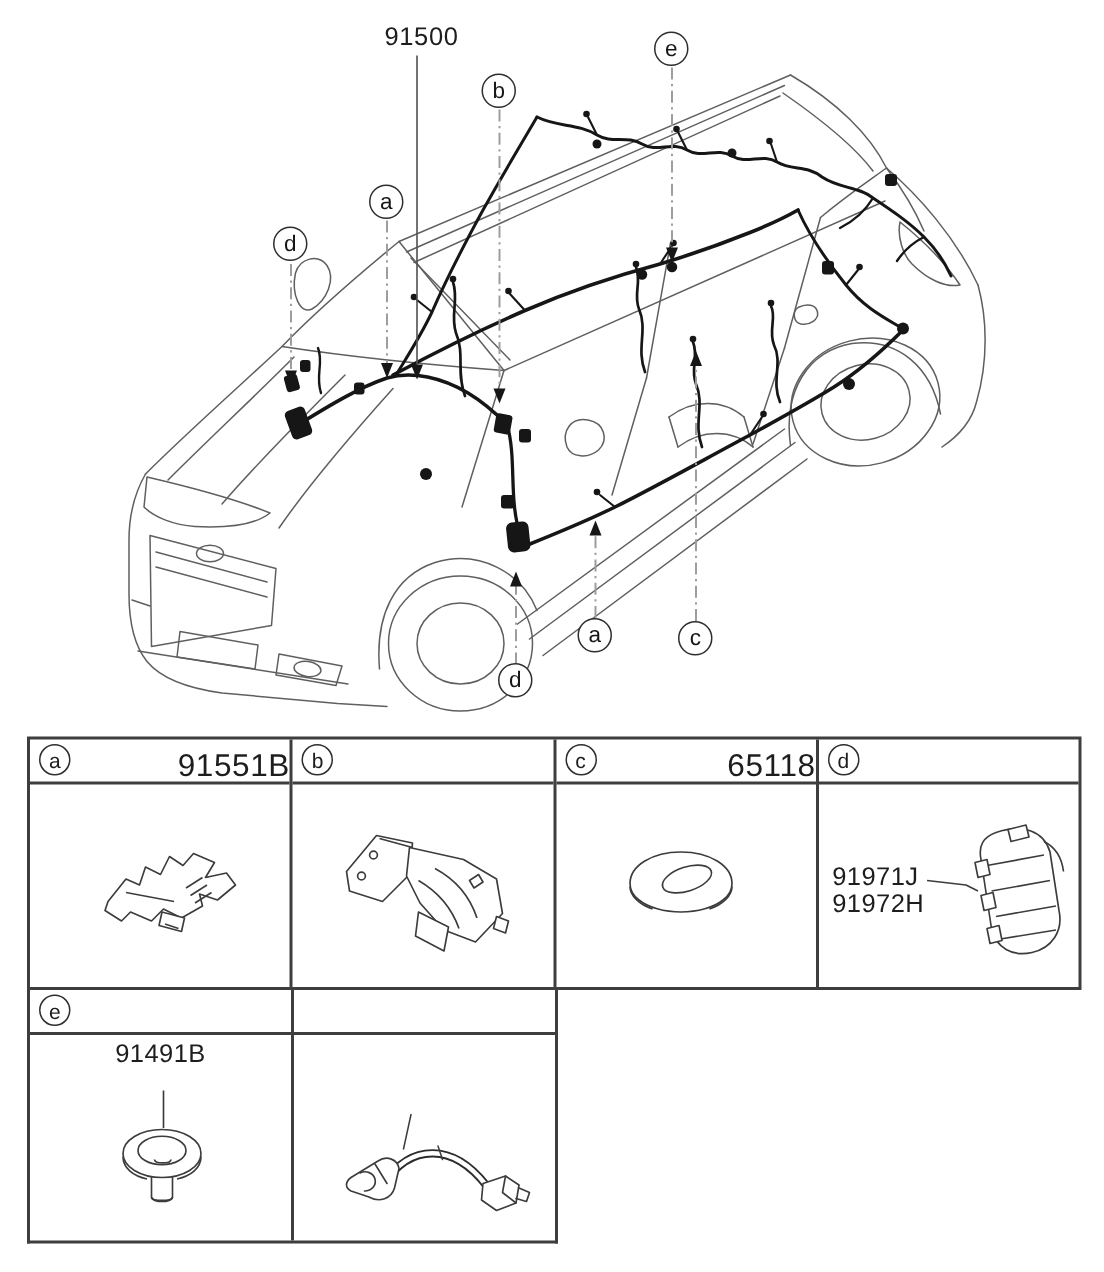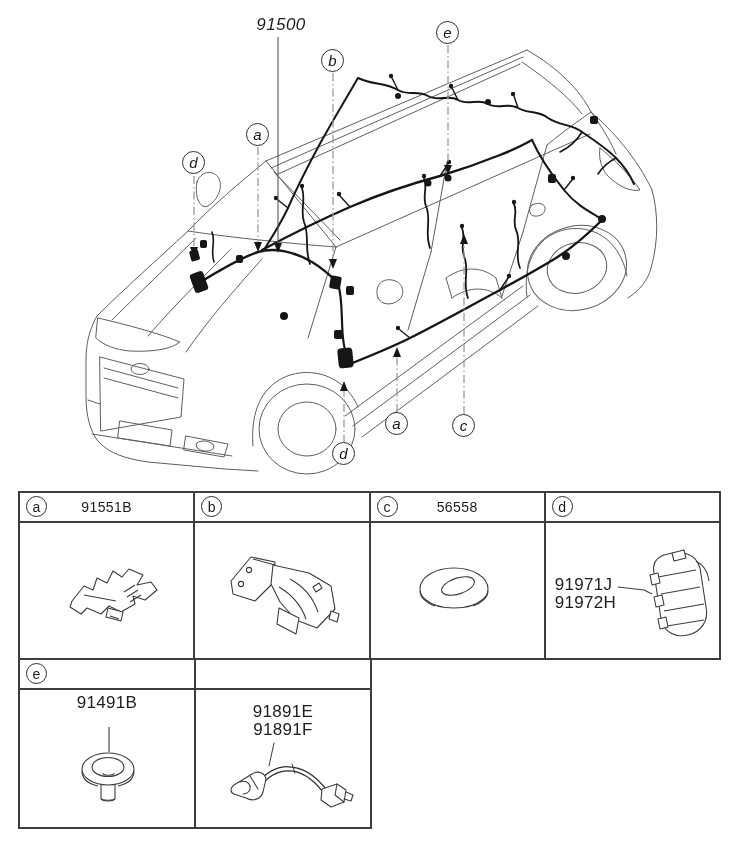--- a/index.html
+++ b/index.html
@@ -1,38 +1,38 @@
 <!DOCTYPE html>
 <html><head>
 <meta charset="utf-8">
 <style>
   html,body{margin:0;padding:0;background:#ffffff;}
   body{width:736px;height:848px;position:relative;overflow:hidden;
        font-family:"Liberation Sans", sans-serif;color:#1d1d1d;}
-  .diagram{position:absolute;left:0;top:0;width:736px;height:490px;font-style:italic;}
+  .diagram{position:absolute;left:0;top:0;width:736px;height:490px;}
   .diagram svg{position:absolute;left:0;top:0;}
   .main-label{position:absolute;left:249px;top:15px;width:64px;text-align:center;
               font-size:17px;letter-spacing:.4px;color:#1d1d1d;}
   .callout{position:absolute;width:23px;height:23px;box-sizing:border-box;
            border:1.5px solid #2e2e2e;border-radius:50%;background:#fff;
            display:flex;align-items:center;justify-content:center;
            font-size:15px;color:#161616;z-index:3;}
   
   .tbl-row1{position:absolute;left:18px;top:491px;width:703px;height:169px;
             box-sizing:border-box;border:2px solid #3e3e3e;display:flex;background:#fff;}
   .tbl-row2{position:absolute;left:18px;top:660px;width:354px;height:169px;
             box-sizing:border-box;border:2px solid #3e3e3e;border-top:none;display:flex;background:#fff;}
   .cell{flex:1 1 0;position:relative;box-sizing:border-box;border-right:2px solid #3e3e3e;}
   .cell:last-child{border-right:none;}
   .cell-header{position:relative;height:30px;box-sizing:border-box;border-bottom:2px solid #3e3e3e;}
   .ref-circle{position:absolute;left:6px;top:3px;width:21px;height:21px;box-sizing:border-box;
               border:1.4px solid #2e2e2e;border-radius:50%;background:#fff;
               display:flex;align-items:center;justify-content:center;font-size:14px;}
-  .part-number{position:absolute;left:0;right:0;top:6px;text-align:center;
-               font-size:14px;letter-spacing:.4px;}
+  .part-number{position:absolute;left:0;right:0;top:6px;text-align:right;
+               font-size:21px;letter-spacing:.4px;}
   .cell-body{position:absolute;left:0;top:30px;right:0;bottom:0;}
   .inner-label{position:absolute;font-size:17px;line-height:18px;letter-spacing:.3px;}
   .lbl-d{left:9px;top:53px;text-align:left;}
   .lbl-e{left:0;right:0;top:4px;text-align:center;}
   .lbl-wire{left:0;right:0;top:13px;text-align:center;}
 </style>
 </head>
 <body>
 
 <div class="diagram">
@@ -247,21 +247,21 @@
         </g>
       </svg>
     </div>
   </div>
 
   <div class="cell">
     <div class="cell-header">
       <div class="ref-circle">
           <span>c</span>
         </div>
-      <div class="part-number">56558</div>
+      <div class="part-number">65118</div>
     </div>
     <div class="cell-body">
       <svg width="174" height="135" viewBox="0 0 174 135">
         <g stroke="#3c3c3c" stroke-width="1.1" fill="#ffffff">
           <path d="M49,66 C49,54 64,45 83,45 C102,45 117,54 117,66 C117,70 115,74 111,77 C105,82 94,85 83,85 C72,85 61,82 55,77 C51,74 49,70 49,66 Z"></path>
           <path d="M49,68 C49,74 55,80 64,83" fill="none"></path>
           <path d="M117,68 C117,74 111,80 102,83" fill="none"></path>
           <ellipse cx="87" cy="63" rx="17" ry="8" transform="rotate(-18 87 63)"></ellipse>
         </g>
       </svg>
@@ -318,24 +318,20 @@
           <path d="M81,94 L81,108 C81,112 95,112 95,108 L95,94" fill="none"></path>
           <path d="M81,108 C81,111 95,111 95,108" fill="none"></path>
         </g>
       </svg>
     </div>
   </div>
 
   <div class="cell">
     <div class="cell-header"></div>
     <div class="cell-body">
-      <div class="inner-label lbl-wire">
-        <div>91891E</div>
-        <div>91891F</div>
-      </div>
       <svg width="174" height="135" viewBox="0 0 174 135">
         <g stroke-linejoin="round" stroke-linecap="round">
           <path d="M78,53 L73,76" stroke="#3c3c3c" stroke-width="1" fill="none"></path>
           <path d="M60,99 C78,72 106,72 128,100" stroke="#2c2c2c" stroke-width="5.5" fill="none"></path>
           <path d="M60,99 C78,72 106,72 128,100" stroke="#ffffff" stroke-width="3" fill="none"></path>
           <path d="M96,74 L99,83" stroke="#3c3c3c" stroke-width="1" fill="none"></path>
           <g stroke="#3c3c3c" stroke-width="1.1" fill="#ffffff">
             <path d="M38,95 L56,84 C62,80 69,83 70,89 L67,102 C65,109 57,112 50,108 L38,104 C34,102 34,98 38,95 Z"></path>
             <path d="M54,86 L62,99" fill="none"></path>
             <path d="M44,92 C48,90 53,92 54,96 C55,100 52,104 47,104" fill="none"></path>

